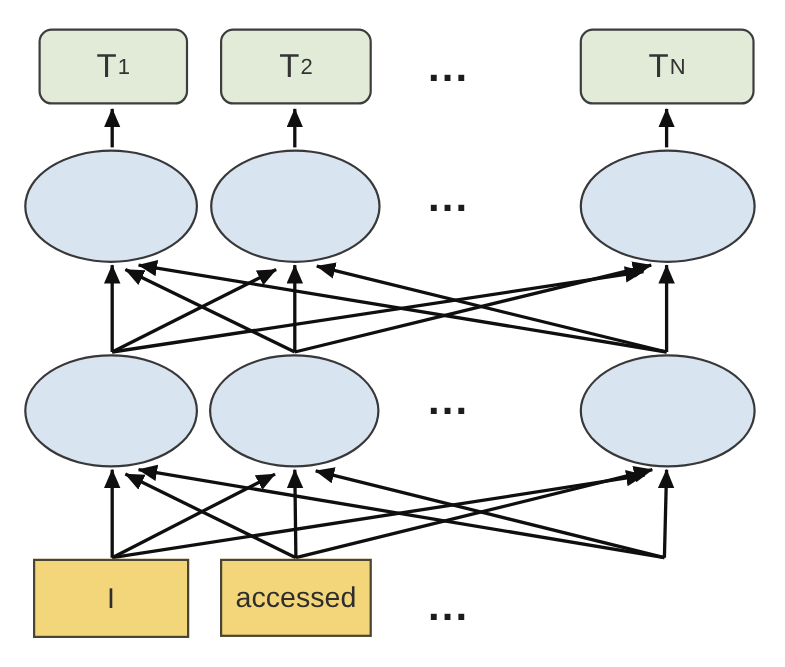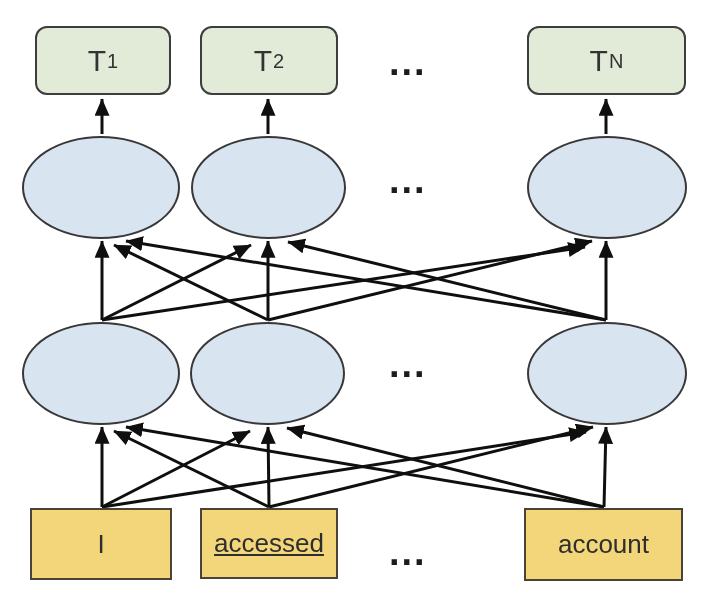--- a/index.html
+++ b/index.html
@@ -83,25 +83,22 @@
   <div class="node ellipse" style="left:191px;top:136px;width:155px;height:103px;"></div>
   <div class="node ellipse" style="left:527px;top:136px;width:160px;height:103px;"></div>
 
   <div class="node ellipse" style="left:22px;top:322px;width:158px;height:103px;"></div>
   <div class="node ellipse" style="left:190px;top:322px;width:155px;height:103px;"></div>
   <div class="node ellipse" style="left:527px;top:322px;width:160px;height:103px;"></div>
 
   <div class="node ibox" style="left:30px;top:508px;width:142px;height:72px;">
     <span>I</span>
   </div>
-  <div class="node ibox" style="left:200px;top:508px;width:138px;height:71px;text-decoration:underline;">
+  <div class="node ibox" style="left:200px;top:508px;width:138px;height:71px;">
     <span>accessed</span>
-  </div>
-  <div class="node ibox" style="left:524px;top:508px;width:159px;height:73px;">
-    <span>account</span>
   </div>
 
   <div class="dots" style="left:389px;top:43px;">...</div>
   <div class="dots" style="left:389px;top:161px;">...</div>
   <div class="dots" style="left:389px;top:345px;">...</div>
   <div class="dots" style="left:389px;top:533px;">...</div>
 
 </div>
 
 </body></html>

